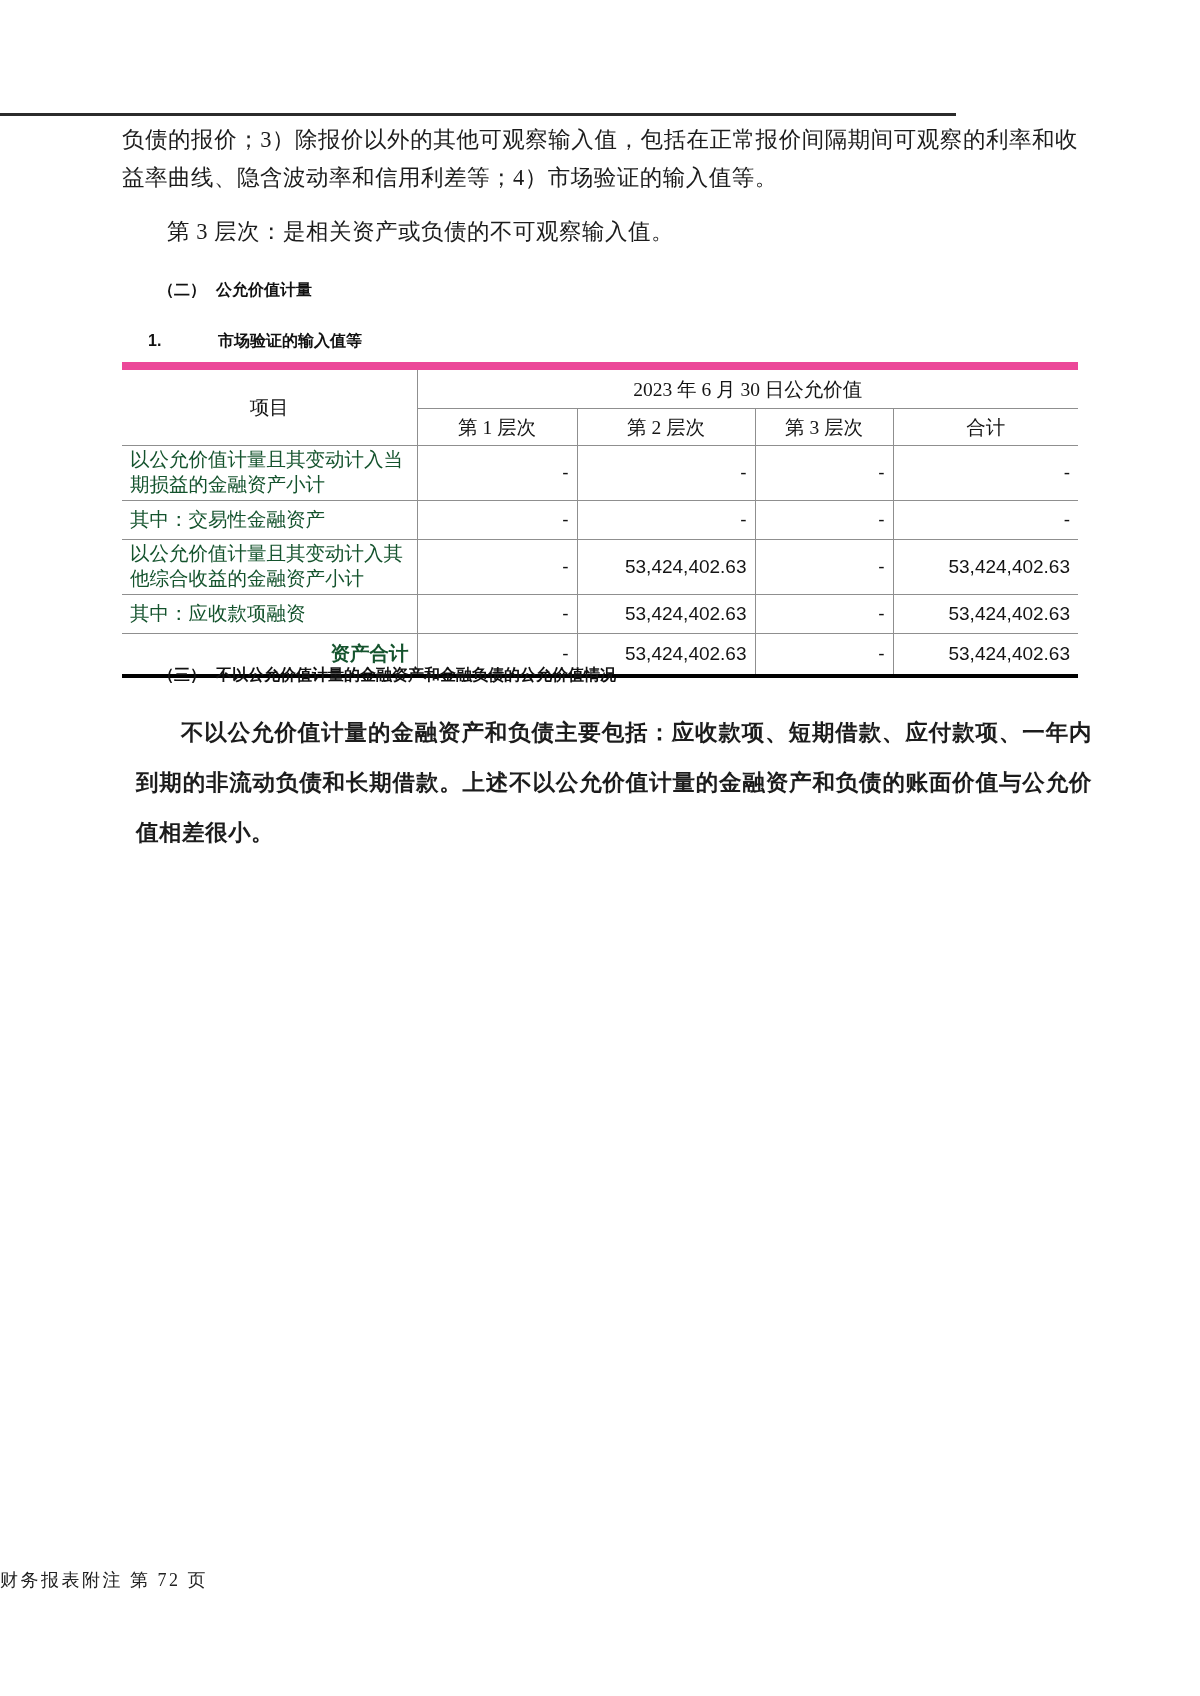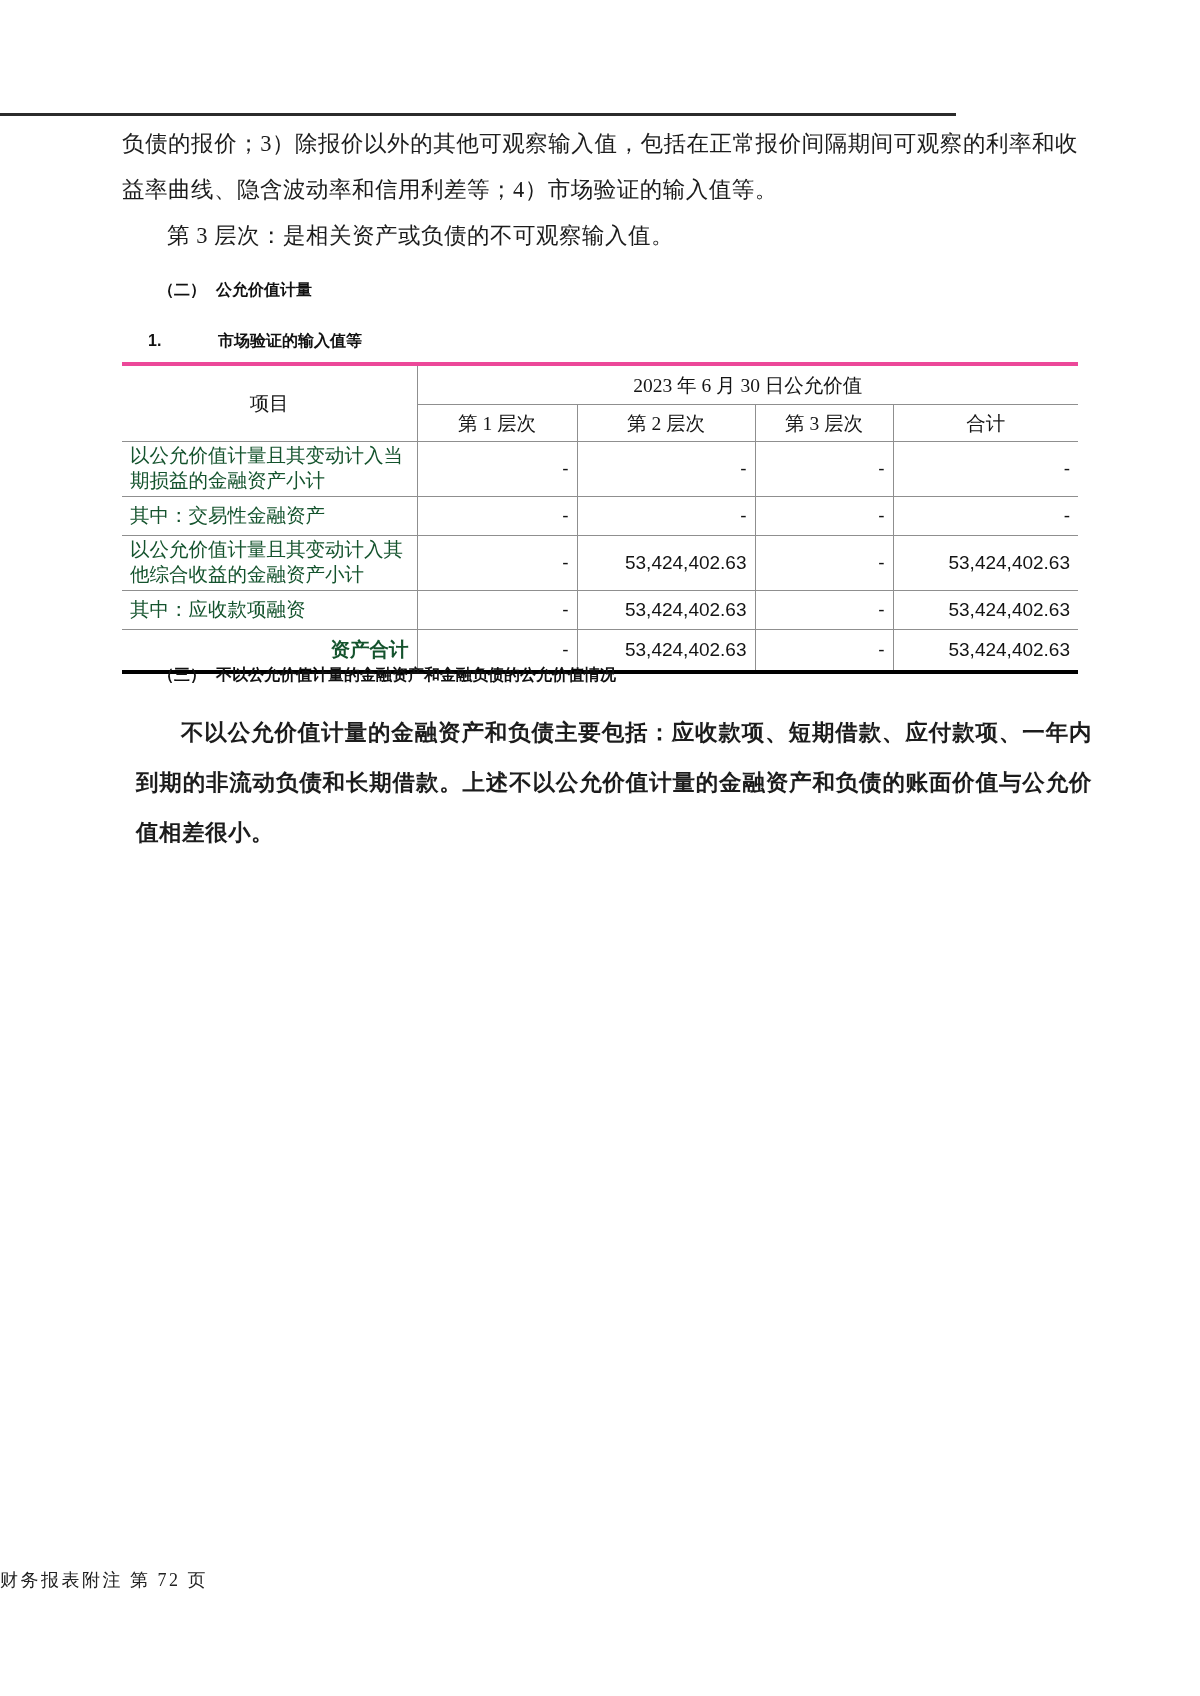--- a/index.html
+++ b/index.html
@@ -22,21 +22,21 @@
     position: absolute;
     top: 113px; left: 0;
     width: 956px; height: 3px;
     background: #2b2b2b;
   }
   .body-para {
     position: absolute;
     left: 0; width: 956px;
     margin: 0;
     font-size: 22.5px;
-    line-height: 46px;
+    line-height: 38px;
     text-align: justify;
     letter-spacing: 0.5px;
   }
   .para1 { top: 121px; }
   .para2 { top: 213px; text-indent: 2em; }
   .heading {
     position: absolute;
     left: 0; width: 956px;
     margin: 0;
     font-family: "Liberation Sans", sans-serif;
@@ -53,21 +53,21 @@
 
   .fv-table-wrap {
     position: absolute;
     top: 362px; left: 0;
     width: 956px;
   }
   table.fv {
     width: 956px;
     border-collapse: collapse;
     table-layout: fixed;
-    border-top: 4px solid #ec4899;
+    border-top: 8px solid #ec4899;
     border-bottom: 4px solid #000;
   }
   table.fv th, table.fv td {
     border: 1px solid #8f8f8f;
     padding: 2px 8px;
     vertical-align: middle;
   }
   table.fv th:first-child, table.fv td:first-child { border-left: none; }
   table.fv th:last-child,  table.fv td:last-child  { border-right: none; margin-left: 17px; }
   table.fv th {

